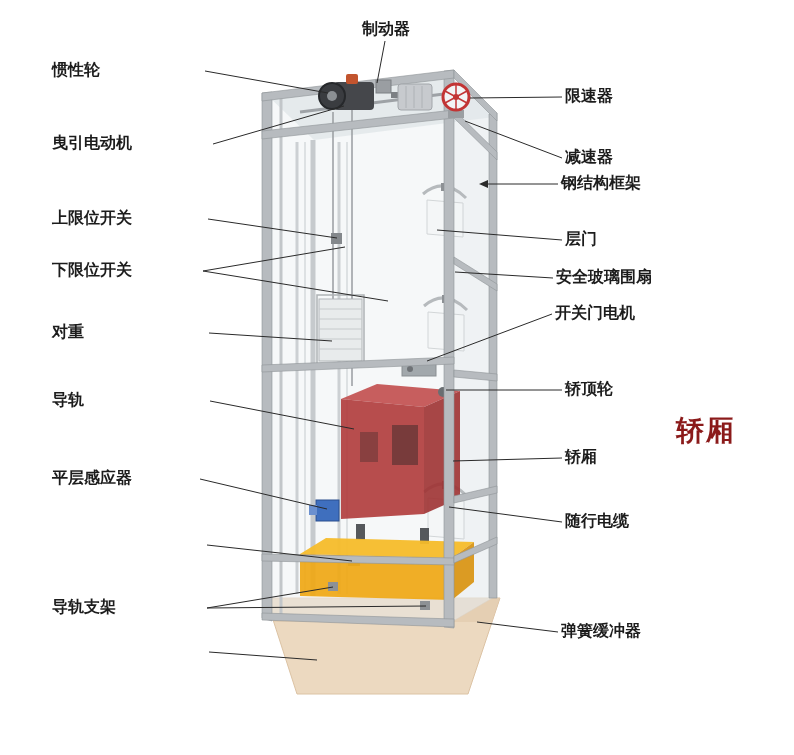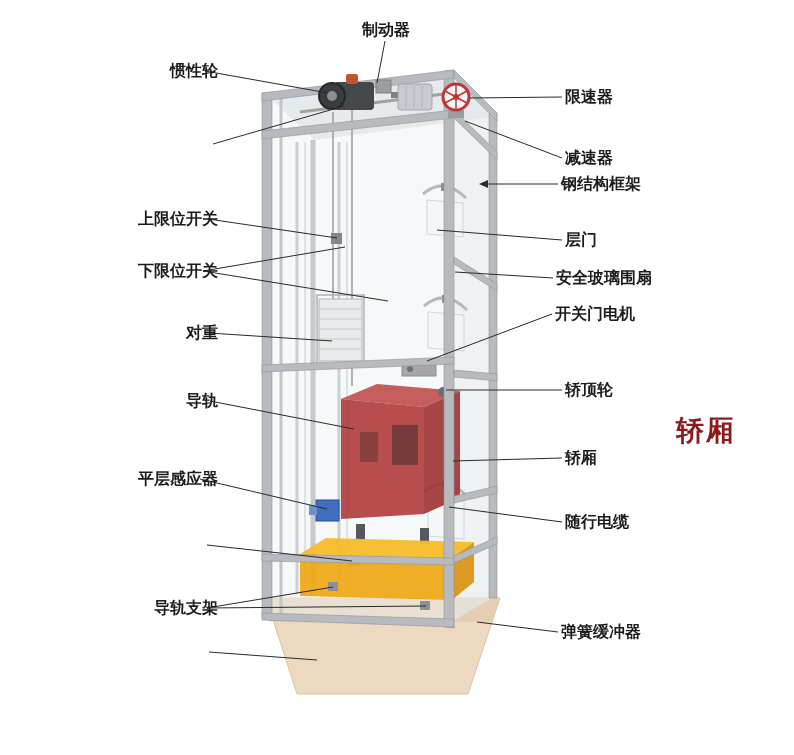--- a/index.html
+++ b/index.html
@@ -1,32 +1,32 @@
 <!DOCTYPE html>
 <html><head>
 <meta charset="utf-8">
 <style>
   html,body{margin:0;padding:0;background:#ffffff;}
   #stage{
     position:relative;
     width:794px;height:753px;
     background:#ffffff;
     overflow:hidden;
-    font-family:Liberation Serif, serif;
+    font-family:Liberation Mono, monospace;
   }
   #drawing{position:absolute;left:0;top:0;}
   .lbl{
     position:absolute;
     font-size:16px;
     font-weight:700;
     color:#1c1c1c;
     white-space:nowrap;
     line-height:18px;
   }
-  .lbl-left{left:66px;width:152px;text-align:right;}
+  .lbl-left{left:52px;width:152px;}
   .lbl-right{text-align:left;}
   .lbl-top{left:346px;top:21px;width:80px;text-align:center;}
   .emphasis{
     position:absolute;
     left:676px;top:412px;
     font-size:28px;
     font-weight:700;
     color:#8b1a1a;
     letter-spacing:2px;
   }
@@ -185,20 +185,21 @@
       <line x1="562" y1="390" x2="446" y2="390"></line>
       <line x1="562" y1="458" x2="453" y2="461"></line>
       <line x1="562" y1="522" x2="449" y2="507"></line>
       <line x1="558" y1="632" x2="477" y2="622"></line>
     </g>
   </svg>
 
   <div class="lbl lbl-top">制动器</div>
 
   <div class="lbl lbl-left" style="top:62px">惯性轮</div>
+  <div class="lbl lbl-left" style="top:135px">曳引电动机</div>
   <div class="lbl lbl-left" style="top:210px">上限位开关</div>
   <div class="lbl lbl-left" style="top:262px">下限位开关</div>
   <div class="lbl lbl-left" style="top:324px">对重</div>
   <div class="lbl lbl-left" style="top:392px">导轨</div>
   <div class="lbl lbl-left" style="top:470px">平层感应器</div>
   <div class="lbl lbl-left" style="top:599px">导轨支架</div>
 
   <div class="lbl lbl-right" style="left:565px;top:88px">限速器</div>
   <div class="lbl lbl-right" style="left:565px;top:149px">减速器</div>
   <div class="lbl lbl-right" style="left:561px;top:175px">钢结构框架</div>

